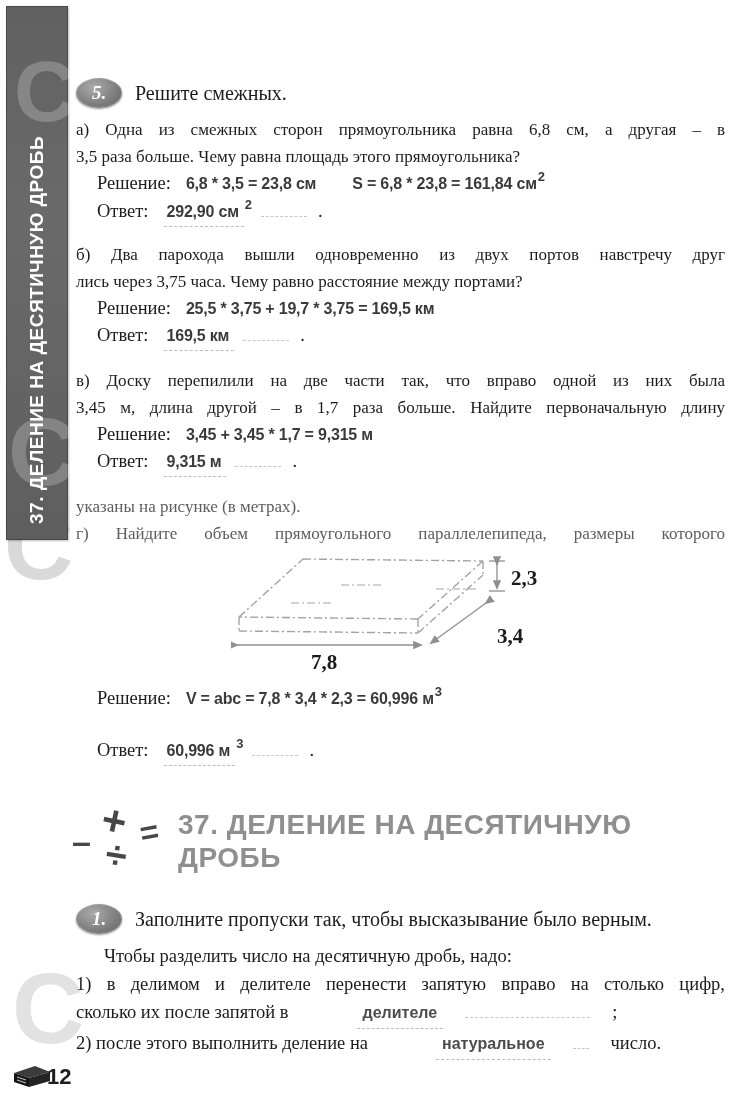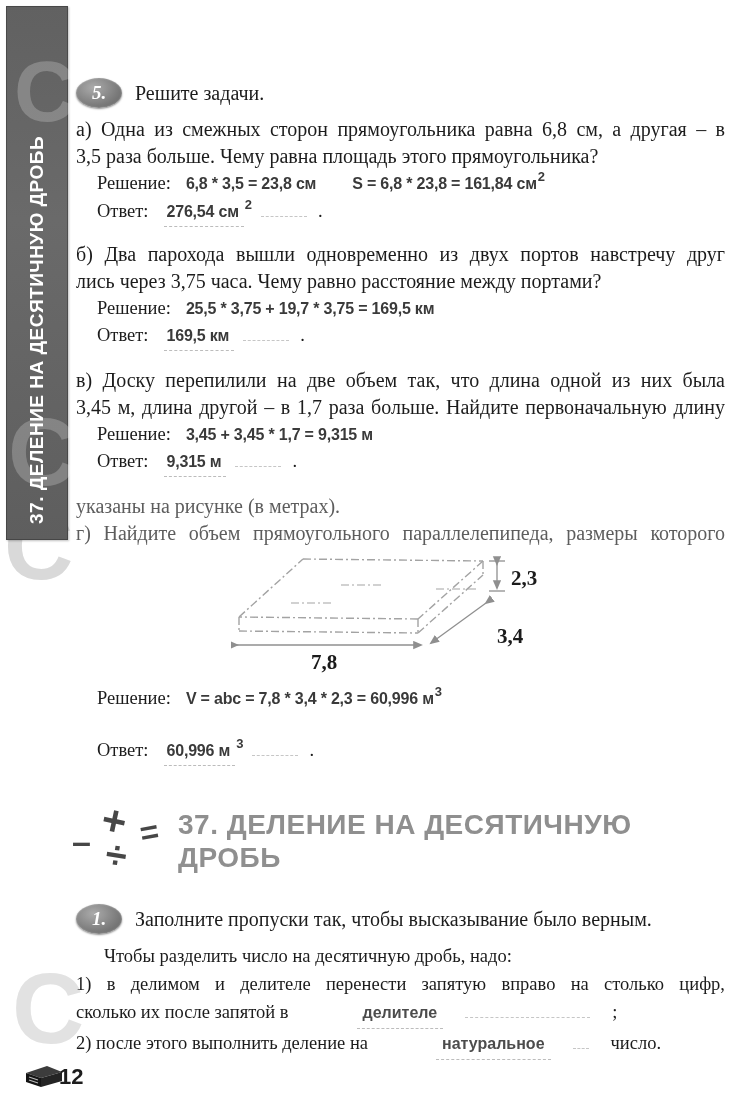--- a/index.html
+++ b/index.html
@@ -31,21 +31,21 @@
   .badge { flex:none; width:46px; height:30px; border-radius:50%;
            background:radial-gradient(ellipse at 38% 32%, #ababab, #7a7a7a 62%, #616161);
            box-shadow:0 1px 2px rgba(0,0,0,.45), inset 0 0 2px rgba(255,255,255,.4);
            color:#fff; display:flex; align-items:center; justify-content:center;
            font-weight:bold; font-style:italic; font-size:19px; }
   .task-title { font-size:20px; }
 
   .part { margin-top:8px; }
   .part.m14 { margin-top:14px; }
   .part.m16 { margin-top:16px; }
-  .tline { font-size:20px; line-height:27px; }
+  .tline { font-size:17px; line-height:27px; }
   .jline { text-align:justify; text-align-last:justify; }
   .faded { color:#5d5d5d; }
 
   .sline, .aline { font-size:18.5px; line-height:27px; display:flex; align-items:baseline;margin-left:21px; }
   .slabel { margin-right:15px; flex:none; }
   .hw { font-family:"Liberation Sans",sans-serif; font-weight:bold; font-size:16px;
         color:#3a3a3a; letter-spacing:-.2px; white-space:nowrap; }
   .hw-sup { font-family:"Liberation Sans",sans-serif; font-weight:bold; font-size:13px;
             color:#3a3a3a; position:relative; top:-8px; margin-left:1px; }
   .gap2 { margin-left:36px; }
@@ -72,21 +72,21 @@
   .rule { margin-top:8px; font-size:18.5px; line-height:28px; }
   .rule-intro { text-indent:28px; }
   .rline { display:flex; align-items:baseline; flex-wrap:nowrap;gap:10px; }
   .rline .serif-part { flex:none; margin-right:10px; }
   .blank-word { font-family:"Liberation Sans",sans-serif; font-weight:bold; font-size:16px;
                 color:#4c4c4c; border-bottom:1px dashed #bcbcbc; padding:0 6px 1px; white-space:nowrap;margin-left:48px; }
   .rtail { display:inline-block; border-bottom:1px dashed #c6c6c6; height:.9em; margin:0 12px; }
   .rtail-1 { width:125px; } .rtail-2 { width:16px; }
 
   
-  .footer { position:absolute; left:20px; bottom:10px; display:flex; align-items:flex-end; z-index:4; }
+  .footer { position:absolute; left:8px; bottom:10px; display:flex; align-items:flex-end; z-index:4; }
   .page-num { font-family:"Liberation Sans",sans-serif; font-weight:bold; font-size:22px;
               color:#1d1d1d; margin-left:-7px; }
 </style>
 </head>
 <body>
 
 <div class="page">
 
   <div class="wm wm-under-bar">C</div>
   <div class="wm wm-footer">C</div>
@@ -94,35 +94,35 @@
   <div class="sidebar">
     <div class="wm wm-bar-top">C</div>
     <div class="wm wm-bar-bottom">C</div>
     <div class="sidebar-label">37. ДЕЛЕНИЕ НА ДЕСЯТИЧНУЮ ДРОБЬ</div>
   </div>
 
   <div class="content">
 
     <div class="task-head">
       <div class="badge">5.</div>
-      <div class="task-title">Решите задачи.</div>
+      <div class="task-title">Решите смежных.</div>
     </div>
 
     <div class="part">
       <div class="tline jline">а) Одна из смежных сторон прямоугольника равна 6,8 см, а другая – в</div>
       <div class="tline">3,5 раза больше. Чему равна площадь этого прямоугольника?</div>
       <div class="sline">
         <span class="slabel">Решение:</span>
         <span class="hw">6,8 * 3,5 = 23,8 см</span>
         <span class="hw gap2">S = 6,8 * 23,8 = 161,84 см</span>
           <span class="hw-sup">2</span>
       </div>
       <div class="aline">
         <span class="slabel">Ответ:</span>
-        <span class="hw ubl">276,54 см</span>
+        <span class="hw ubl">292,90 см</span>
           <span class="hw-sup">2</span>
         <span class="tail"></span>
         <span>.</span>
       </div>
     </div>
 
     <div class="part m14">
       <div class="tline jline">б) Два парохода вышли одновременно из двух портов навстречу друг</div>
       <div class="tline">лись через 3,75 часа. Чему равно расстояние между портами?</div>
       <div class="sline">
@@ -131,21 +131,21 @@
       </div>
       <div class="aline">
         <span class="slabel">Ответ:</span>
         <span class="hw ubl">169,5 км</span>
         <span class="tail"></span>
         <span>.</span>
       </div>
     </div>
 
     <div class="part m16">
-      <div class="tline jline">в) Доску перепилили на две объем так, что длина одной из них была</div>
+      <div class="tline jline">в) Доску перепилили на две части так, что вправо одной из них была</div>
       <div class="tline jline">3,45 м, длина другой – в 1,7 раза больше. Найдите первоначальную длину</div>
       <div class="sline">
         <span class="slabel">Решение:</span>
         <span class="hw">3,45 + 3,45 * 1,7 = 9,315 м</span>
       </div>
       <div class="aline">
         <span class="slabel">Ответ:</span>
         <span class="hw ubl">9,315 м</span>
         <span class="tail"></span>
         <span>.</span>

